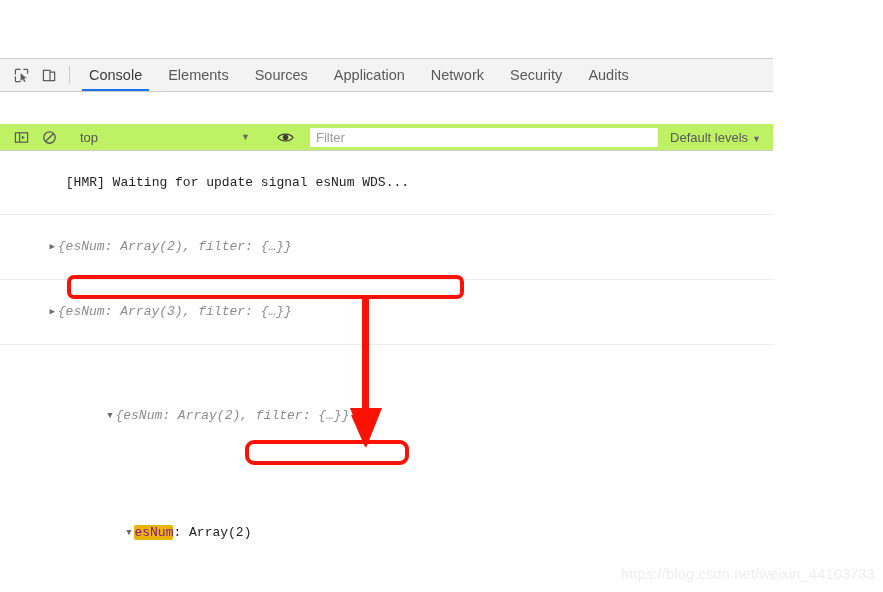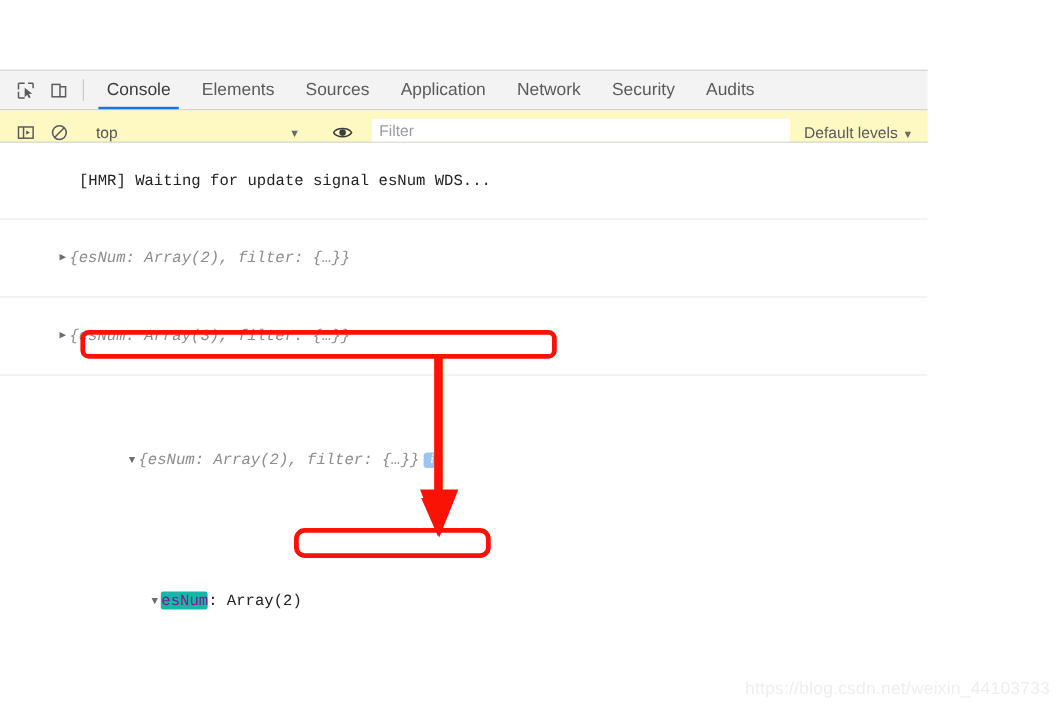--- a/index.html
+++ b/index.html
@@ -74,25 +74,26 @@
     position: absolute;
     left: 6px; right: 6px; bottom: 0;
     height: 2px;
     background: #1a73e8;
   }
 
   
   #filterbar {
     position: relative;
     height: 27px;
-    background: #fef9c3;
+    background: #bef264;
     border-bottom: 1px solid #cdcdcd;
     display: flex;
-    align-items: flex-end;
+    align-items: center;
     box-sizing: border-box;
+    margin-top: 32px;
   }
   #filterbar .vdiv { margin: 5px 5px; }
   .ctx-select {
     display: flex;
     align-items: center;
     min-width: 180px;
     font-size: 13px;
     color: #555;
     cursor: pointer;
     padding-left: 6px;
@@ -156,21 +157,21 @@
     color: #6e6e6e;
     font-size: 9px;
     text-align: center;
     cursor: pointer;
     vertical-align: 1px;
   }
   .preview { font-style: italic; color: #8c8c8c; }
 
   .prop { color: #881391; }
   .plainTxt { color: #222222; }
-  .hl { background: #14b8a6; border-radius: 2px; }
+  .hl { background: #eab308; border-radius: 2px; }
   .info-badge {
     display: inline-block;
     width: 13px; height: 13px;
     background: #9cc4ef;
     border-radius: 3px;
     color: #ffffff;
     font-family: "Liberation Serif", serif;
     font-size: 11px;
     line-height: 13px;
     text-align: center;

